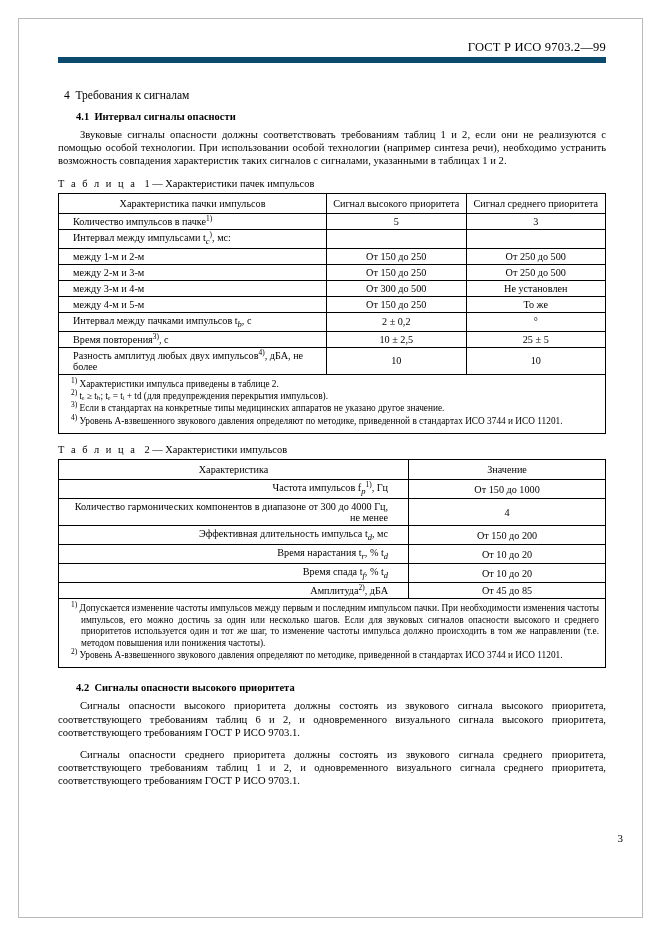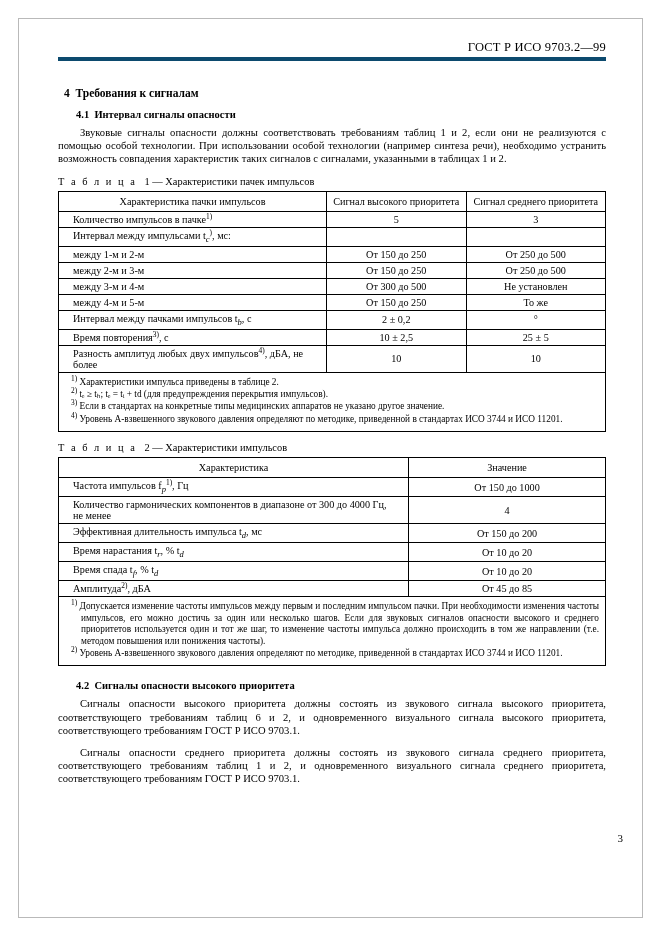--- a/index.html
+++ b/index.html
@@ -42,21 +42,21 @@
     text-align: right;
     font-size: 11.5px;
     font-family: "Liberation Serif", serif;
     letter-spacing: 0.2px;
     padding-bottom: 2px;
     margin-bottom: 26px;
   }
   .header .hdr-text { font-size: 12.5px; }
   h2.sec {
     font-size: 11.5px;
-    font-weight: bold;
+    font-weight: normal;
     margin: 16px 0 10px 0;
     padding-left: 6px;
   }
   h3.subsec {
     font-size: 10.5px;
     font-weight: bold;
     margin: 0 0 6px 0;
     padding-left: 18px;
   }
   p.body {
@@ -93,32 +93,32 @@
   .t1 tr.r-h th.c1 { width: 49%; }
   .notes {
     font-size: 9.3px;
     line-height: 11.4px;
     border: 1px solid #000;
     border-top: none;
     padding: 4px 6px 5px 6px;
     text-align: justify;
   }
   .notes div { margin-bottom: 1px; padding-left: 16px; text-indent: -10px; }
-  .t2 td.c1 { text-align: left; padding-left: 14px; width: 64%; margin-left: 32px; }
+  .t2 td.c1 { text-align: right; padding-left: 14px; width: 64%; margin-left: 32px; }
   .t2 td.c2 { text-align: center; width: 36%; }
   sup { font-size: 7.4px; vertical-align: super; line-height: 0; }
   i { font-style: italic; }
   .pagenum {
     position: absolute;
     right: 18px;
     bottom: 8px;
     font-size: 11px;
   }
   .hdrline {
-    border-bottom: 4px solid #0c4a6e;
+    border-bottom: 6px solid #0c4a6e;
   }
 </style>
 </head>
 <body>
 
 <div class="page">
   <div class="frame"></div>
 
   <div class="content">
 

